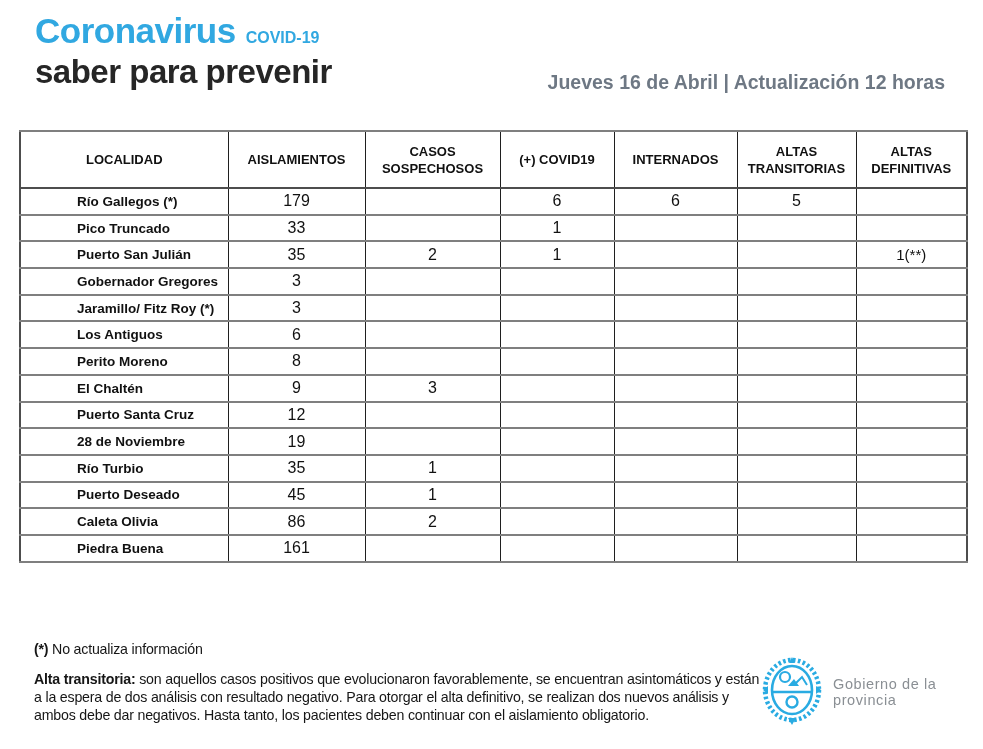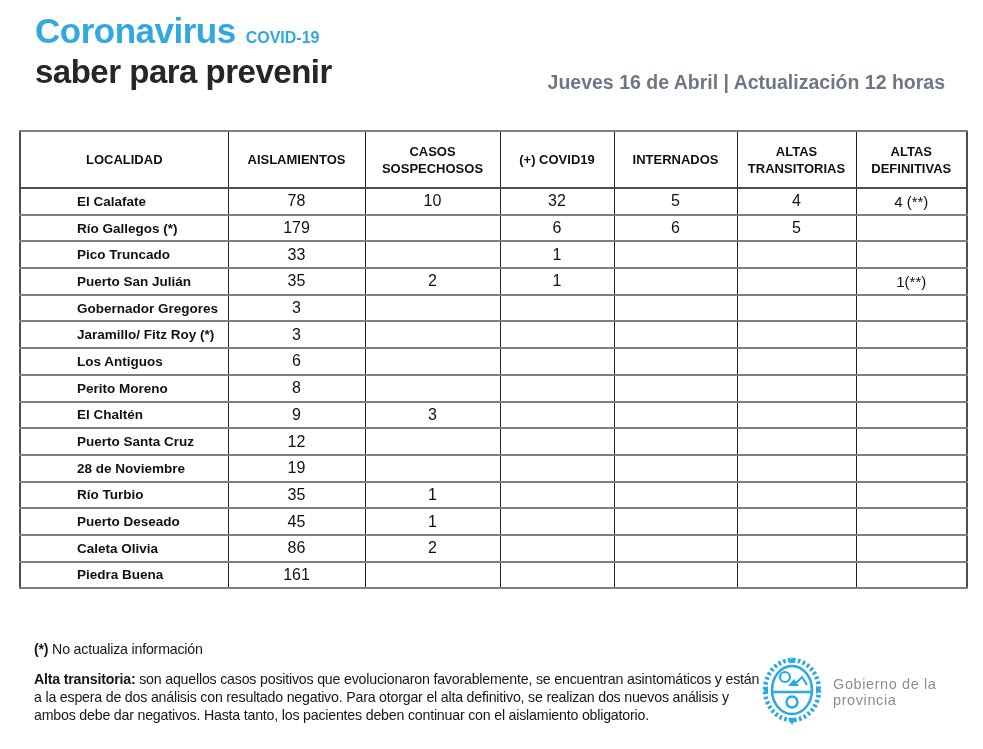--- a/index.html
+++ b/index.html
@@ -70,29 +70,20 @@
             <th>AISLAMIENTOS</th>
             <th>CASOS SOSPECHOSOS</th>
             <th>(+) COVID19</th>
             <th>INTERNADOS</th>
             <th>ALTAS TRANSITORIAS</th>
             <th>ALTAS DEFINITIVAS</th>
           </tr>
       </thead>
       <tbody>
           <tr>
-            <td class="loc">El Calafate</td>
-            <td>78</td>
-            <td>10</td>
-            <td>32</td>
-            <td>5</td>
-            <td>4</td>
-            <td class="note-cell">4 (**)</td>
-          </tr>
-          <tr>
             <td class="loc">Río Gallegos (*)</td>
             <td>179</td>
             <td></td>
             <td>6</td>
             <td>6</td>
             <td>5</td>
             <td class="note-cell"></td>
           </tr>
           <tr>
             <td class="loc">Pico Truncado</td>

